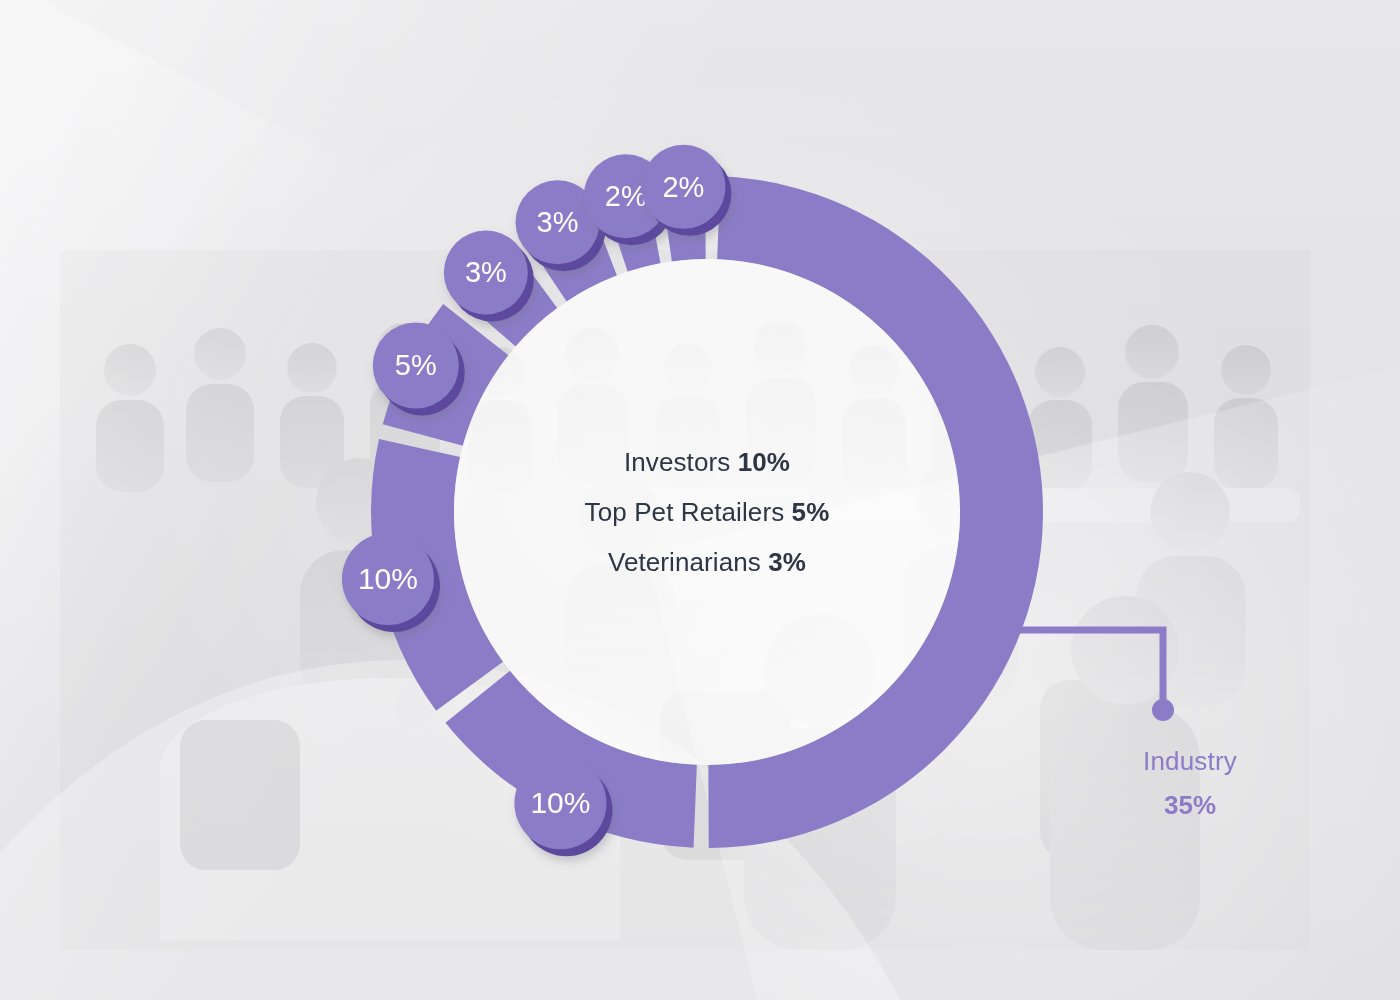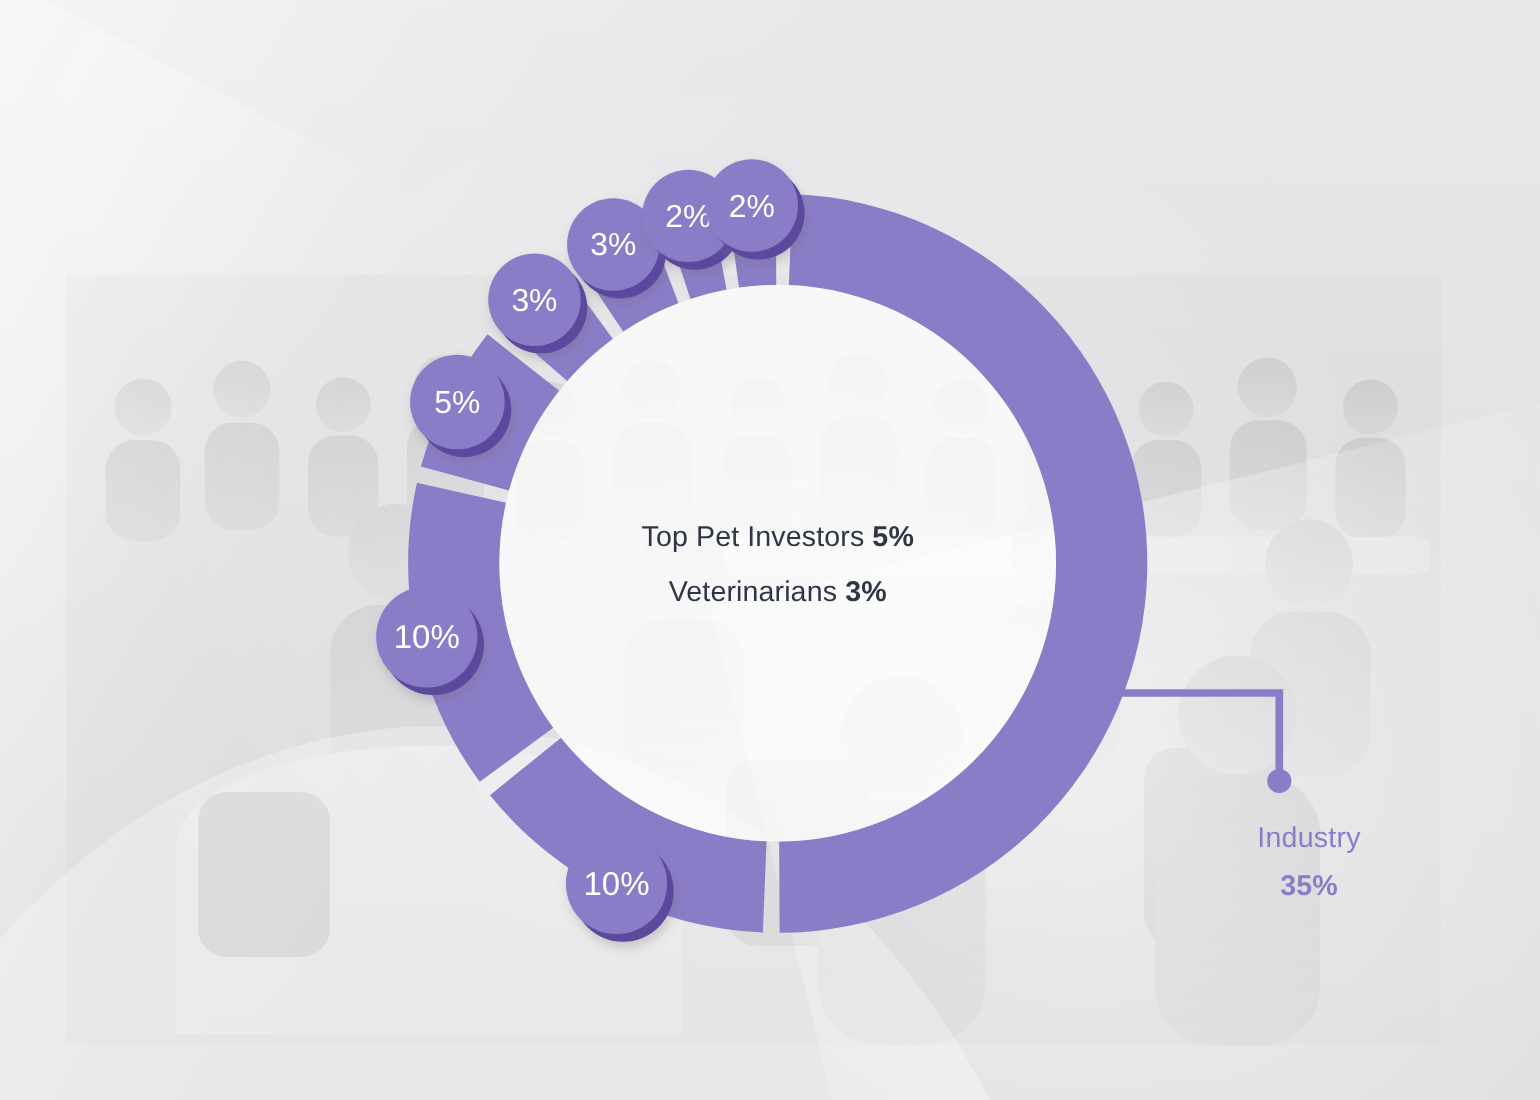--- a/index.html
+++ b/index.html
@@ -218,21 +218,22 @@
         </g>
         <g filter="url(#bubbleSoft)">
           <circle cx="689.4486163194266" cy="193.85183019624668" r="42" fill="#5b4a9e"></circle>
           <circle cx="683.4486163194266" cy="186.85183019624668" r="42" fill="#8b7cc8"></circle>
           <text x="683.4486163194266" y="196.85183019624668" text-anchor="middle" fill="#ffffff" font-family="&quot;Liberation Sans&quot;, sans-serif" font-size="29">2%</text>
         </g>
       </g>
   </svg>
 
   <div id="center-text">
-      <div class="row"><span>Top Pet Investors </span><b>5%</b></div>
+      <div class="row"><span>Investors </span><b>10%</b></div>
+      <div class="row"><span>Top Pet Retailers </span><b>5%</b></div>
       <div class="row"><span>Veterinarians </span><b>3%</b></div>
     </div>
 
   <div id="callout">
     <div class="callout-name">Industry</div>
     <div class="callout-value">35%</div>
   </div>
 </div>
 
 </body></html>

